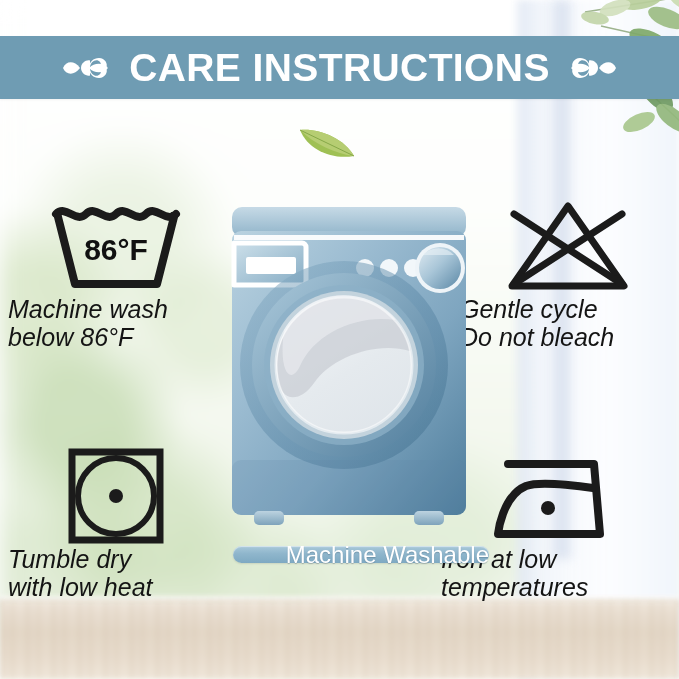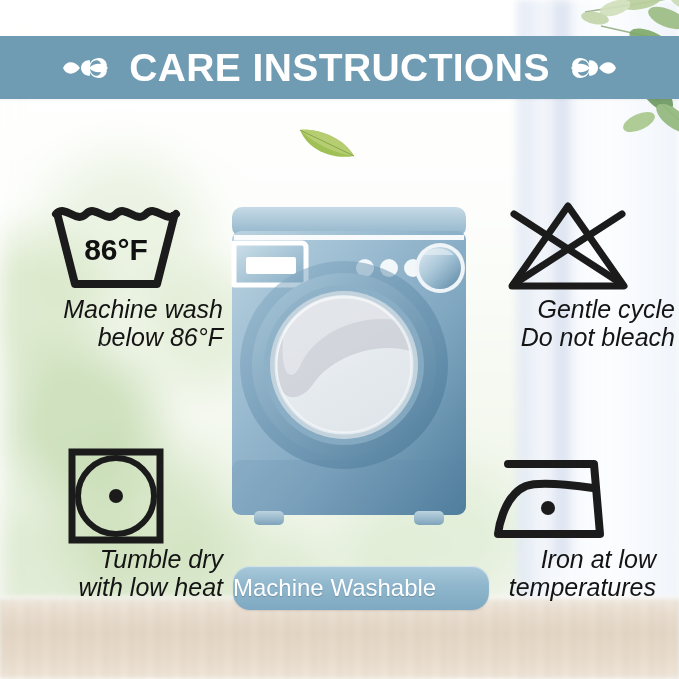--- a/index.html
+++ b/index.html
@@ -98,21 +98,21 @@
   }
   .fdl{width:54px;height:42px;flex:0 0 auto;}
   .fdl svg{width:100%;height:100%;display:block;}
   .fdl.left{margin-right:16px;}
   .fdl.right{margin-left:16px;}
 
   
   .care{
     position:absolute;
     width:215px;
-    text-align:right;
+    text-align:left;
     color:#1d1d1d;
   }
   .care .sym{height:100px;display:flex;align-items:center;justify-content:center;}
   .care .sym svg{display:block;}
   .care .cap{
     font-size:25px;
     line-height:1.10;
     color:#141414;
     white-space:pre-line;
     font-style:italic;
@@ -121,25 +121,25 @@
   #care-tr{left:460px;top:196px;}
   #care-bl{left:8px;top:446px;}
   #care-br{left:441px;top:446px;}
 
   
   .washer{position:absolute;left:224px;top:205px;width:250px;height:335px;}
   .washer svg{width:100%;height:100%;display:block;}
 
   
   .badge{
-    position:absolute;left:233px;top:566px;width:256px;height:44px;
+    position:absolute;left:233px;top:546px;width:256px;height:17px;
     border-radius:17px;
     background:linear-gradient(180deg,#a9c9da 0%,#8fb6cc 45%,#7ea9c2 100%);
     box-shadow:inset 0 1px 1px rgba(255,255,255,.55), 0 1px 2px rgba(0,0,0,.10);
-    display:flex;align-items:center;justify-content:flex-start;
+    display:flex;align-items:center;justify-content:flex-end;
   }
   .badge-label{
     color:#ffffff;font-size:24px;line-height:1;
     text-shadow:0 1px 1px rgba(60,90,110,.35);
     white-space:nowrap;
   }
 </style>
 </head>
 <body>
 

